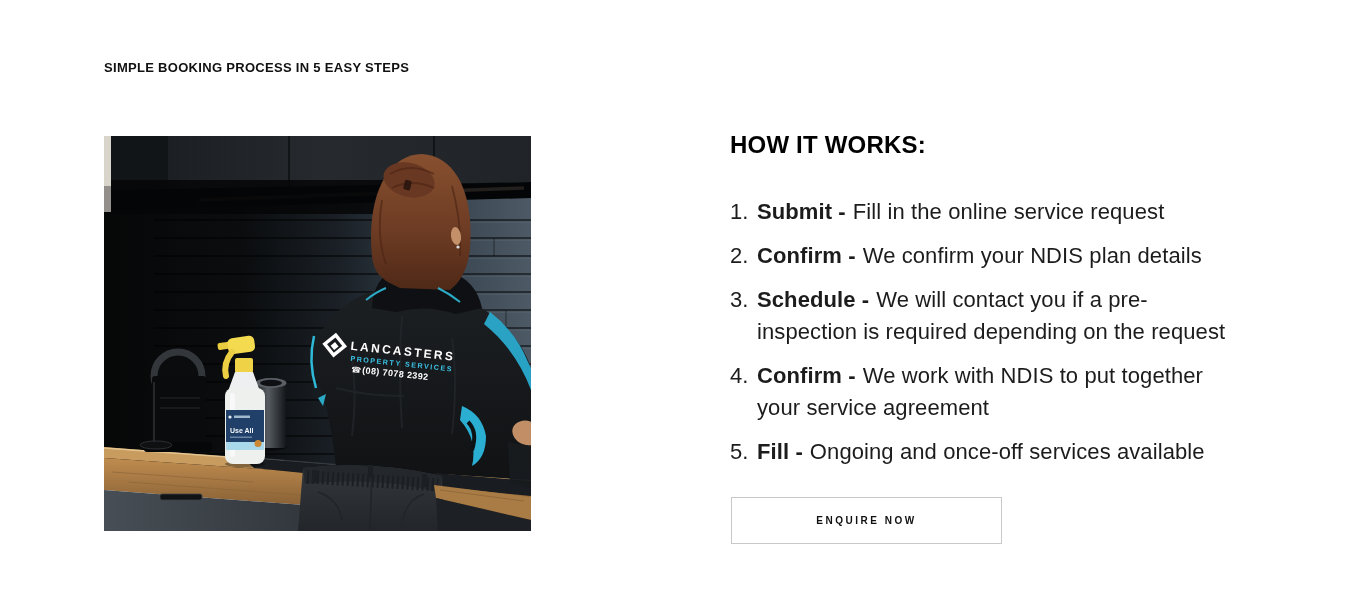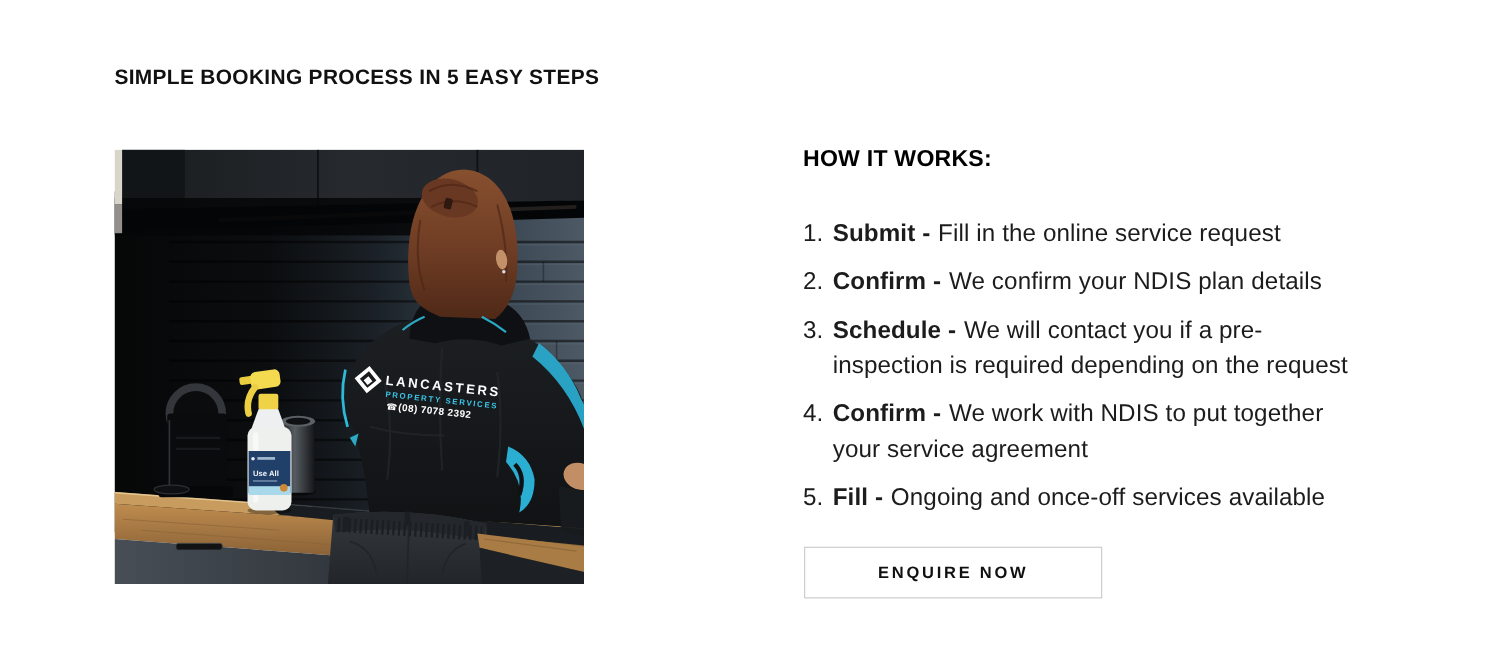--- a/index.html
+++ b/index.html
@@ -1,43 +1,43 @@
 <!DOCTYPE html>
 <html><head>
 <meta charset="utf-8">
 <style>
   html,body{margin:0;padding:0;background:#ffffff;}
   body{width:1366px;height:606px;position:relative;overflow:hidden;
        font-family:"Liberation Sans",sans-serif;color:#141414;}
 
   .section-heading{
     position:absolute;left:104px;top:60px;
-    font-size:19px;font-weight:700;letter-spacing:.3px;color:#111;
+    font-size:13px;font-weight:700;letter-spacing:.3px;color:#111;
     white-space:nowrap;
   }
 
   .photo{position:absolute;left:104px;top:136px;width:427px;height:395px;overflow:hidden;}
   .photo svg{display:block;}
   .svgtxt{font-family:"Liberation Sans",sans-serif;}
 
   .right-col{position:absolute;left:730px;top:127px;width:625px;}
-  .hiw-title{margin:0 0 33px 0;font-size:21px;line-height:36px;
+  .hiw-title{margin:0 0 33px 0;font-size:24px;line-height:36px;
     font-weight:700;letter-spacing:.2px;color:#000;}
   .steps{font-size:22px;line-height:32px;color:#1c1c1c;letter-spacing:.1px;}
   .step{display:flex;margin-bottom:12px;}
   .step-num{flex:none;width:27px;}
   .step-body{flex:1;}
   .step-label{font-weight:700;}
   .step-text{white-space:pre-line;margin-left:7px;margin-top:48px;}
 
   .cta-button{
     position:absolute;left:731px;top:497px;width:271px;height:47px;
     background:#ffffff;border:1px solid #c9c9c9;cursor:pointer;
     font-family:"Liberation Sans",sans-serif;
-    font-size:15px;font-weight:700;letter-spacing:2.5px;color:#101010;
+    font-size:10px;font-weight:700;letter-spacing:2.5px;color:#101010;
   }
 </style>
 </head>
 <body>
 
 <div class="section-heading">SIMPLE BOOKING PROCESS IN 5 EASY STEPS</div>
 
 <div class="photo">
   <svg width="427" height="395" viewBox="0 0 427 395">
     <defs>

